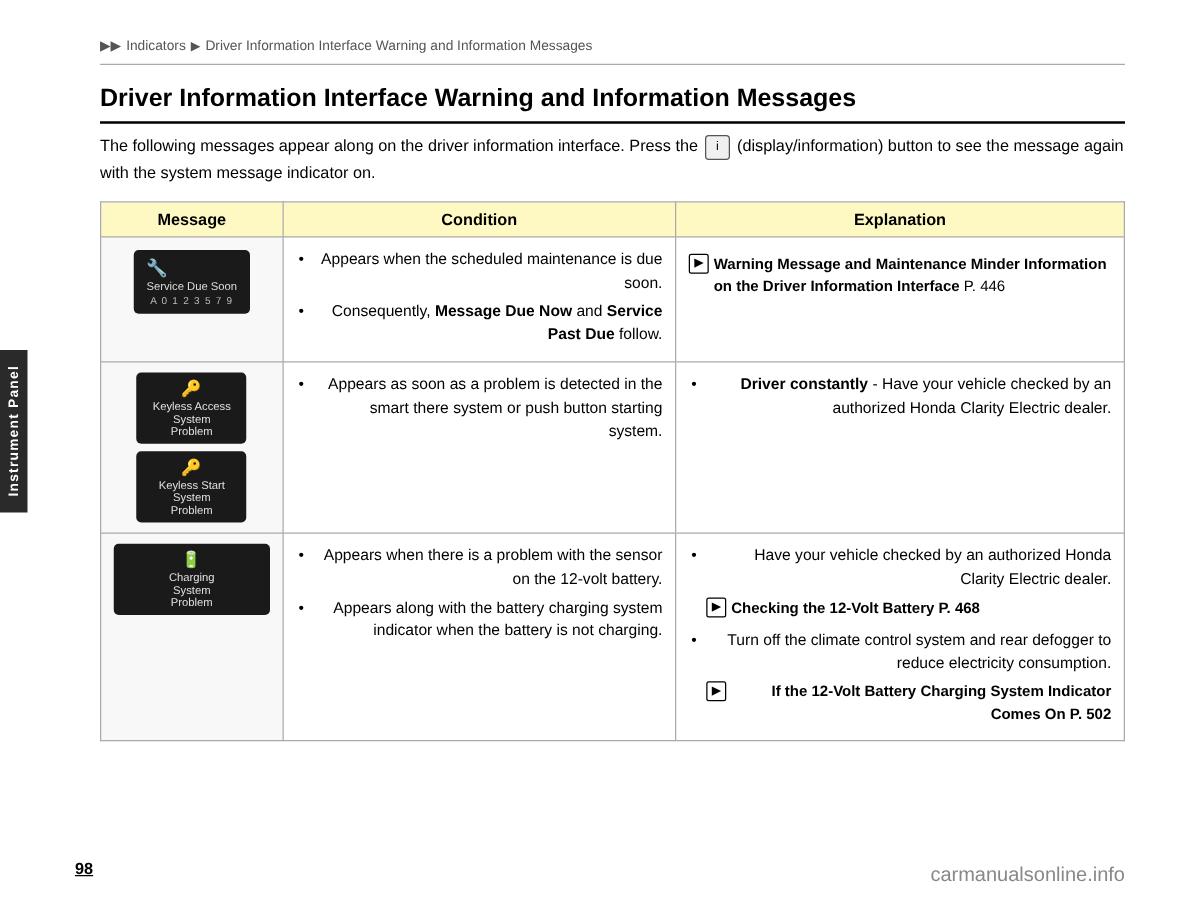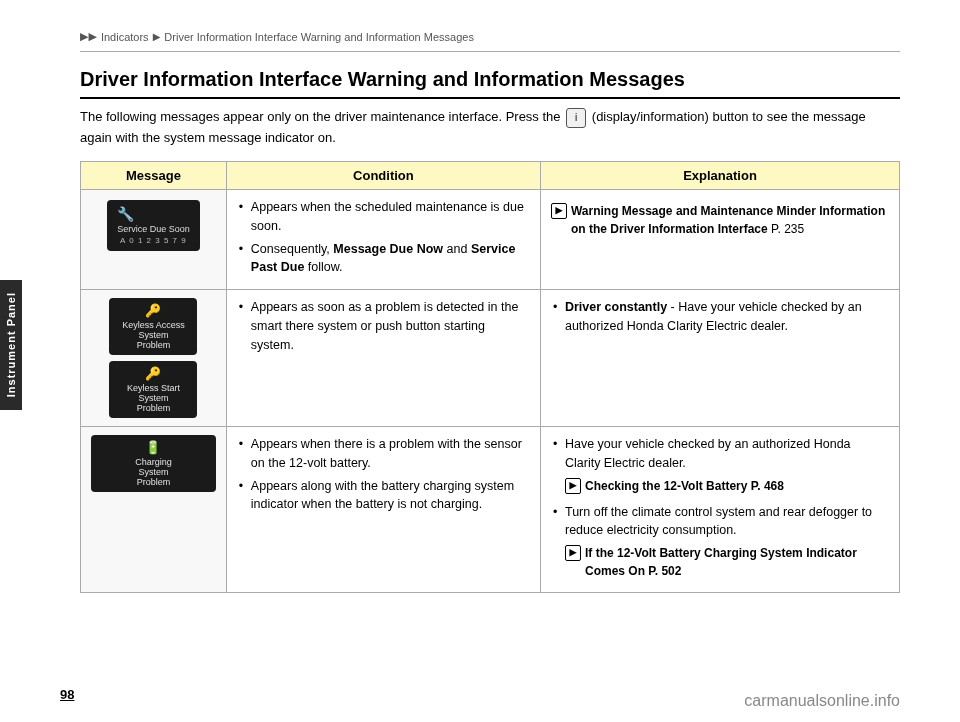--- a/index.html
+++ b/index.html
@@ -110,20 +110,21 @@
       line-height: 1.3;
     }
     .dash-display .display-sub {
       font-size: 8px;
       color: #bbb;
       letter-spacing: 1px;
     }
     .bullet-list {
       list-style: none;
       padding: 0;
+      text-align: right;
     }
     .bullet-list li {
       padding-left: 14px;
       position: relative;
       margin-bottom: 4px;
       line-height: 1.5;
     }
     .bullet-list li::before {
       content: "•";
       position: absolute;
@@ -235,21 +236,21 @@
   <div class="breadcrumb">
     <span>▶▶</span>
     <span>Indicators</span>
     <span class="breadcrumb-arrow">▶</span>
     <span>Driver Information Interface Warning and Information Messages</span>
   </div>
 
   <h1 class="page-title">Driver Information Interface Warning and Information Messages</h1>
 
   <p class="intro-text">
-    <span>The following messages appear only on the driver maintenance interface. Press the</span>
+    <span>The following messages appear along on the driver information interface. Press the</span>
     <span class="info-icon-inline">
       <span>i</span>
     </span>
     <span>(display/information) button to see the message again with the system message indicator on.</span>
   </p>
 
   <table class="info-table">
     <thead>
       <tr>
         <th>Message</th>
@@ -273,21 +274,21 @@
           <ul class="bullet-list">
             <li>Appears when the scheduled maintenance is due soon.</li>
             <li>Consequently, <span class="bold">Message Due Now</span> and <span class="bold">Service Past Due</span> follow.</li>
           </ul>
         </td>
         <td class="explanation-cell">
           <div class="ref-link">
             <span class="ref-arrow">▶</span>
             <span class="ref-text">
               Warning Message and Maintenance Minder Information on the Driver Information Interface
-              <span class="ref-page"> P. 235</span>
+              <span class="ref-page"> P. 446</span>
             </span>
           </div>
         </td>
       </tr>
 
       <tr>
         <td class="msg-cell">
           <div class="display-group">
             <div class="key-display">
               <div class="key-icon">🔑</div>

